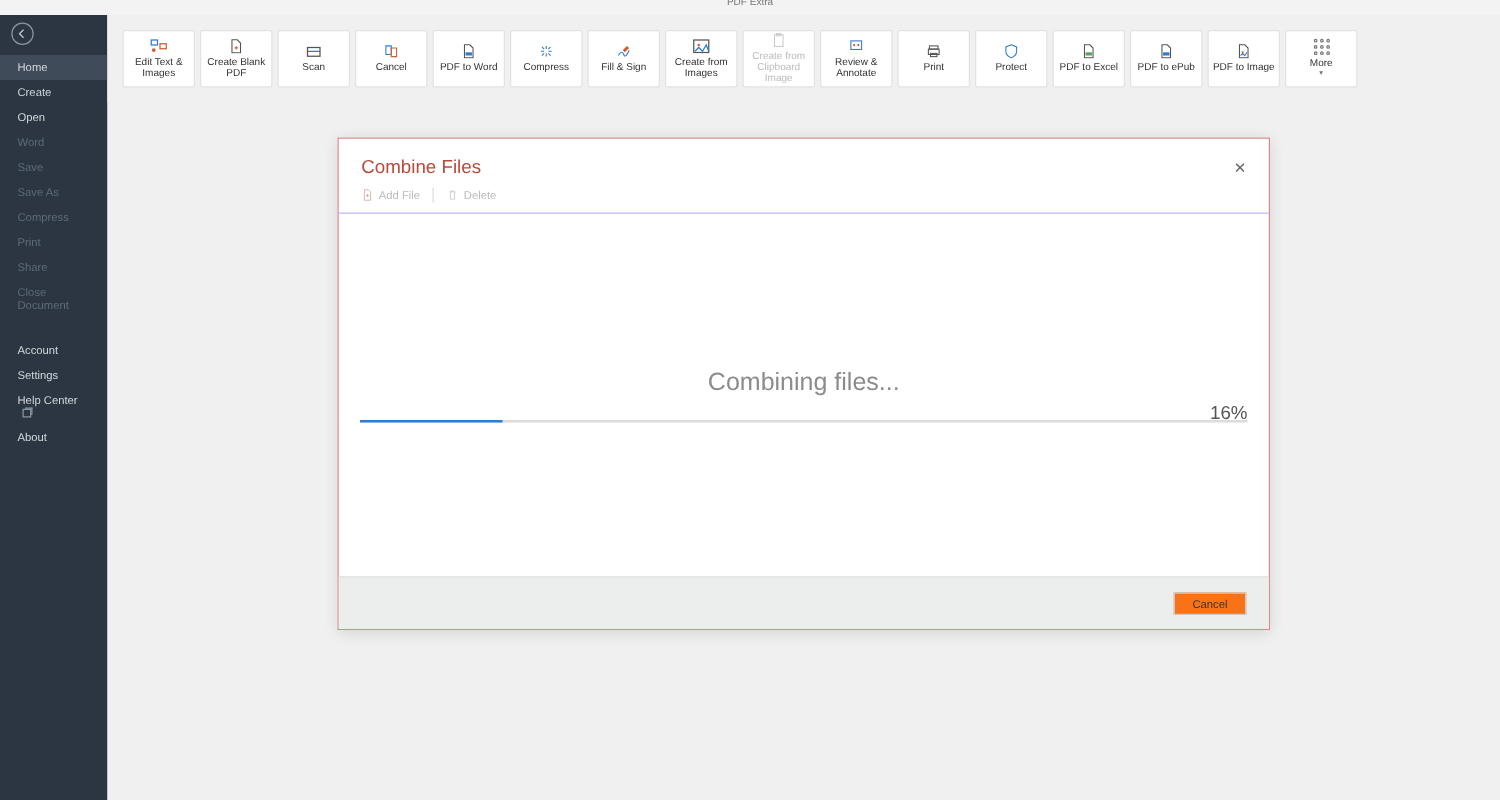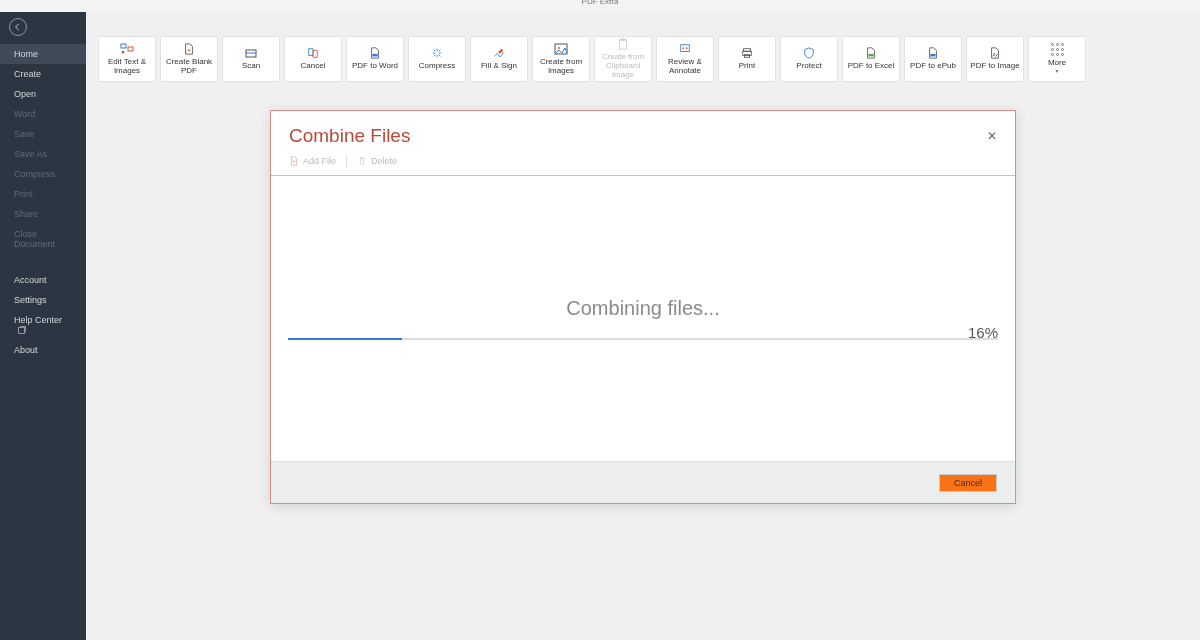--- a/index.html
+++ b/index.html
@@ -81,21 +81,20 @@
     background: #fff;
     border: 1px solid #e2e2e4;
     border-radius: 2px;
     display: flex; flex-direction: column; align-items: center; justify-content: center;
     font-size: 8px;
     color: #333;
     text-align: center;
     padding: 4px 2px;
     cursor:pointer;
     line-height: 1.1;
-    margin-top: 12px;
   }
   .action-card.disabled { color:#bbb;justify-content:center; }
   .action-icon { width:14px; height:12px; margin-bottom:3px; }
   .action-icon svg { width:100%; height:100%; }
   .more-dots { display:grid; grid-template-columns:repeat(3,3px); grid-template-rows:repeat(3,3px); gap:2px; margin-bottom:3px;}
   .more-dots span{ width:3px;height:3px;border:0.7px solid #777;border-radius:50%;}
 
   
   .overlay {
     position:absolute;
@@ -113,21 +112,21 @@
     box-shadow:0 2px 12px rgba(0,0,0,0.12);
     display:flex;
     flex-direction:column;
   }
   .modal-head {
     display:flex;
     align-items:center;
     justify-content:space-between;
     padding:14px 16px 6px 18px;
   }
-  .modal-title { color:#b84a3a; font-size:19px; font-weight:400; }
+  .modal-title { color:#b84a3a; font-size:15px; font-weight:400; }
   .modal-close { font-size:12px; color:#666; cursor:pointer; width:14px; text-align:center; }
   .modal-toolbar {
     display:flex; align-items:center; gap:10px;
     padding:2px 18px 8px;
     font-size:9px;
     color:#bbb;
     border-bottom:1px solid #c4b5fd;
   }
   .modal-toolbar .sep { width:1px; height:12px; background:#ddd; }
   .tb-btn { display:flex; align-items:center; gap:4px; cursor:default; }

